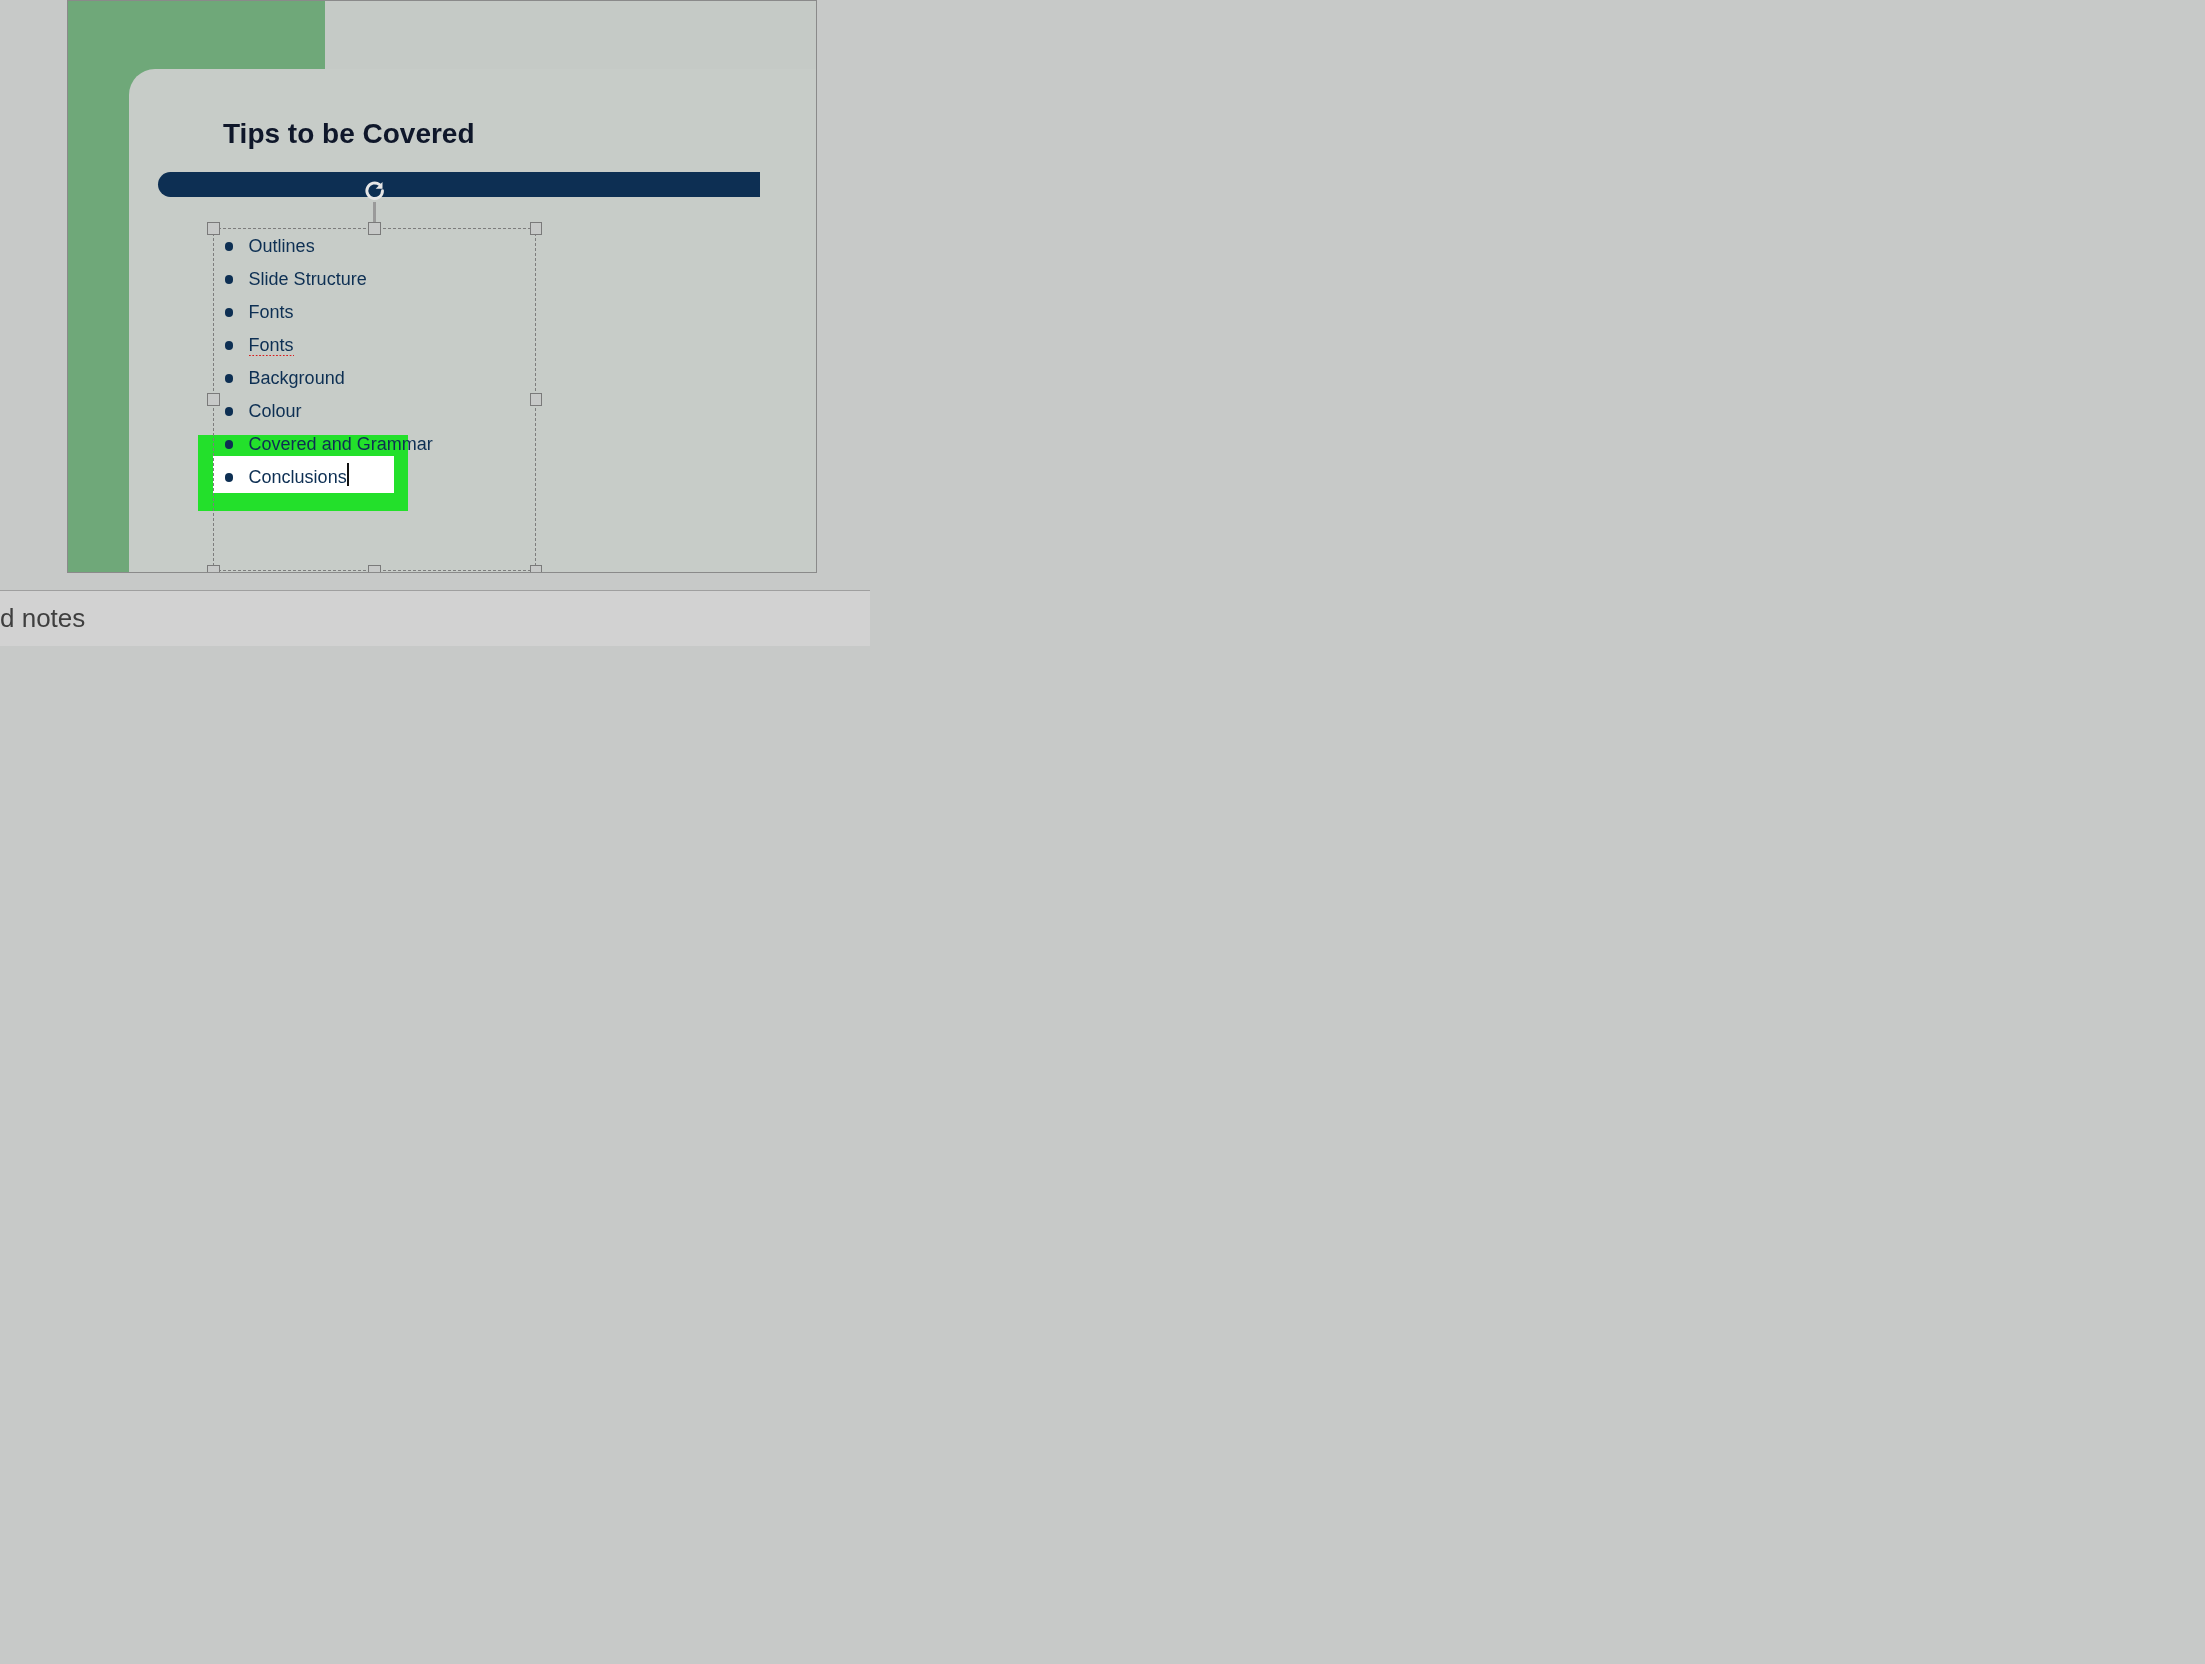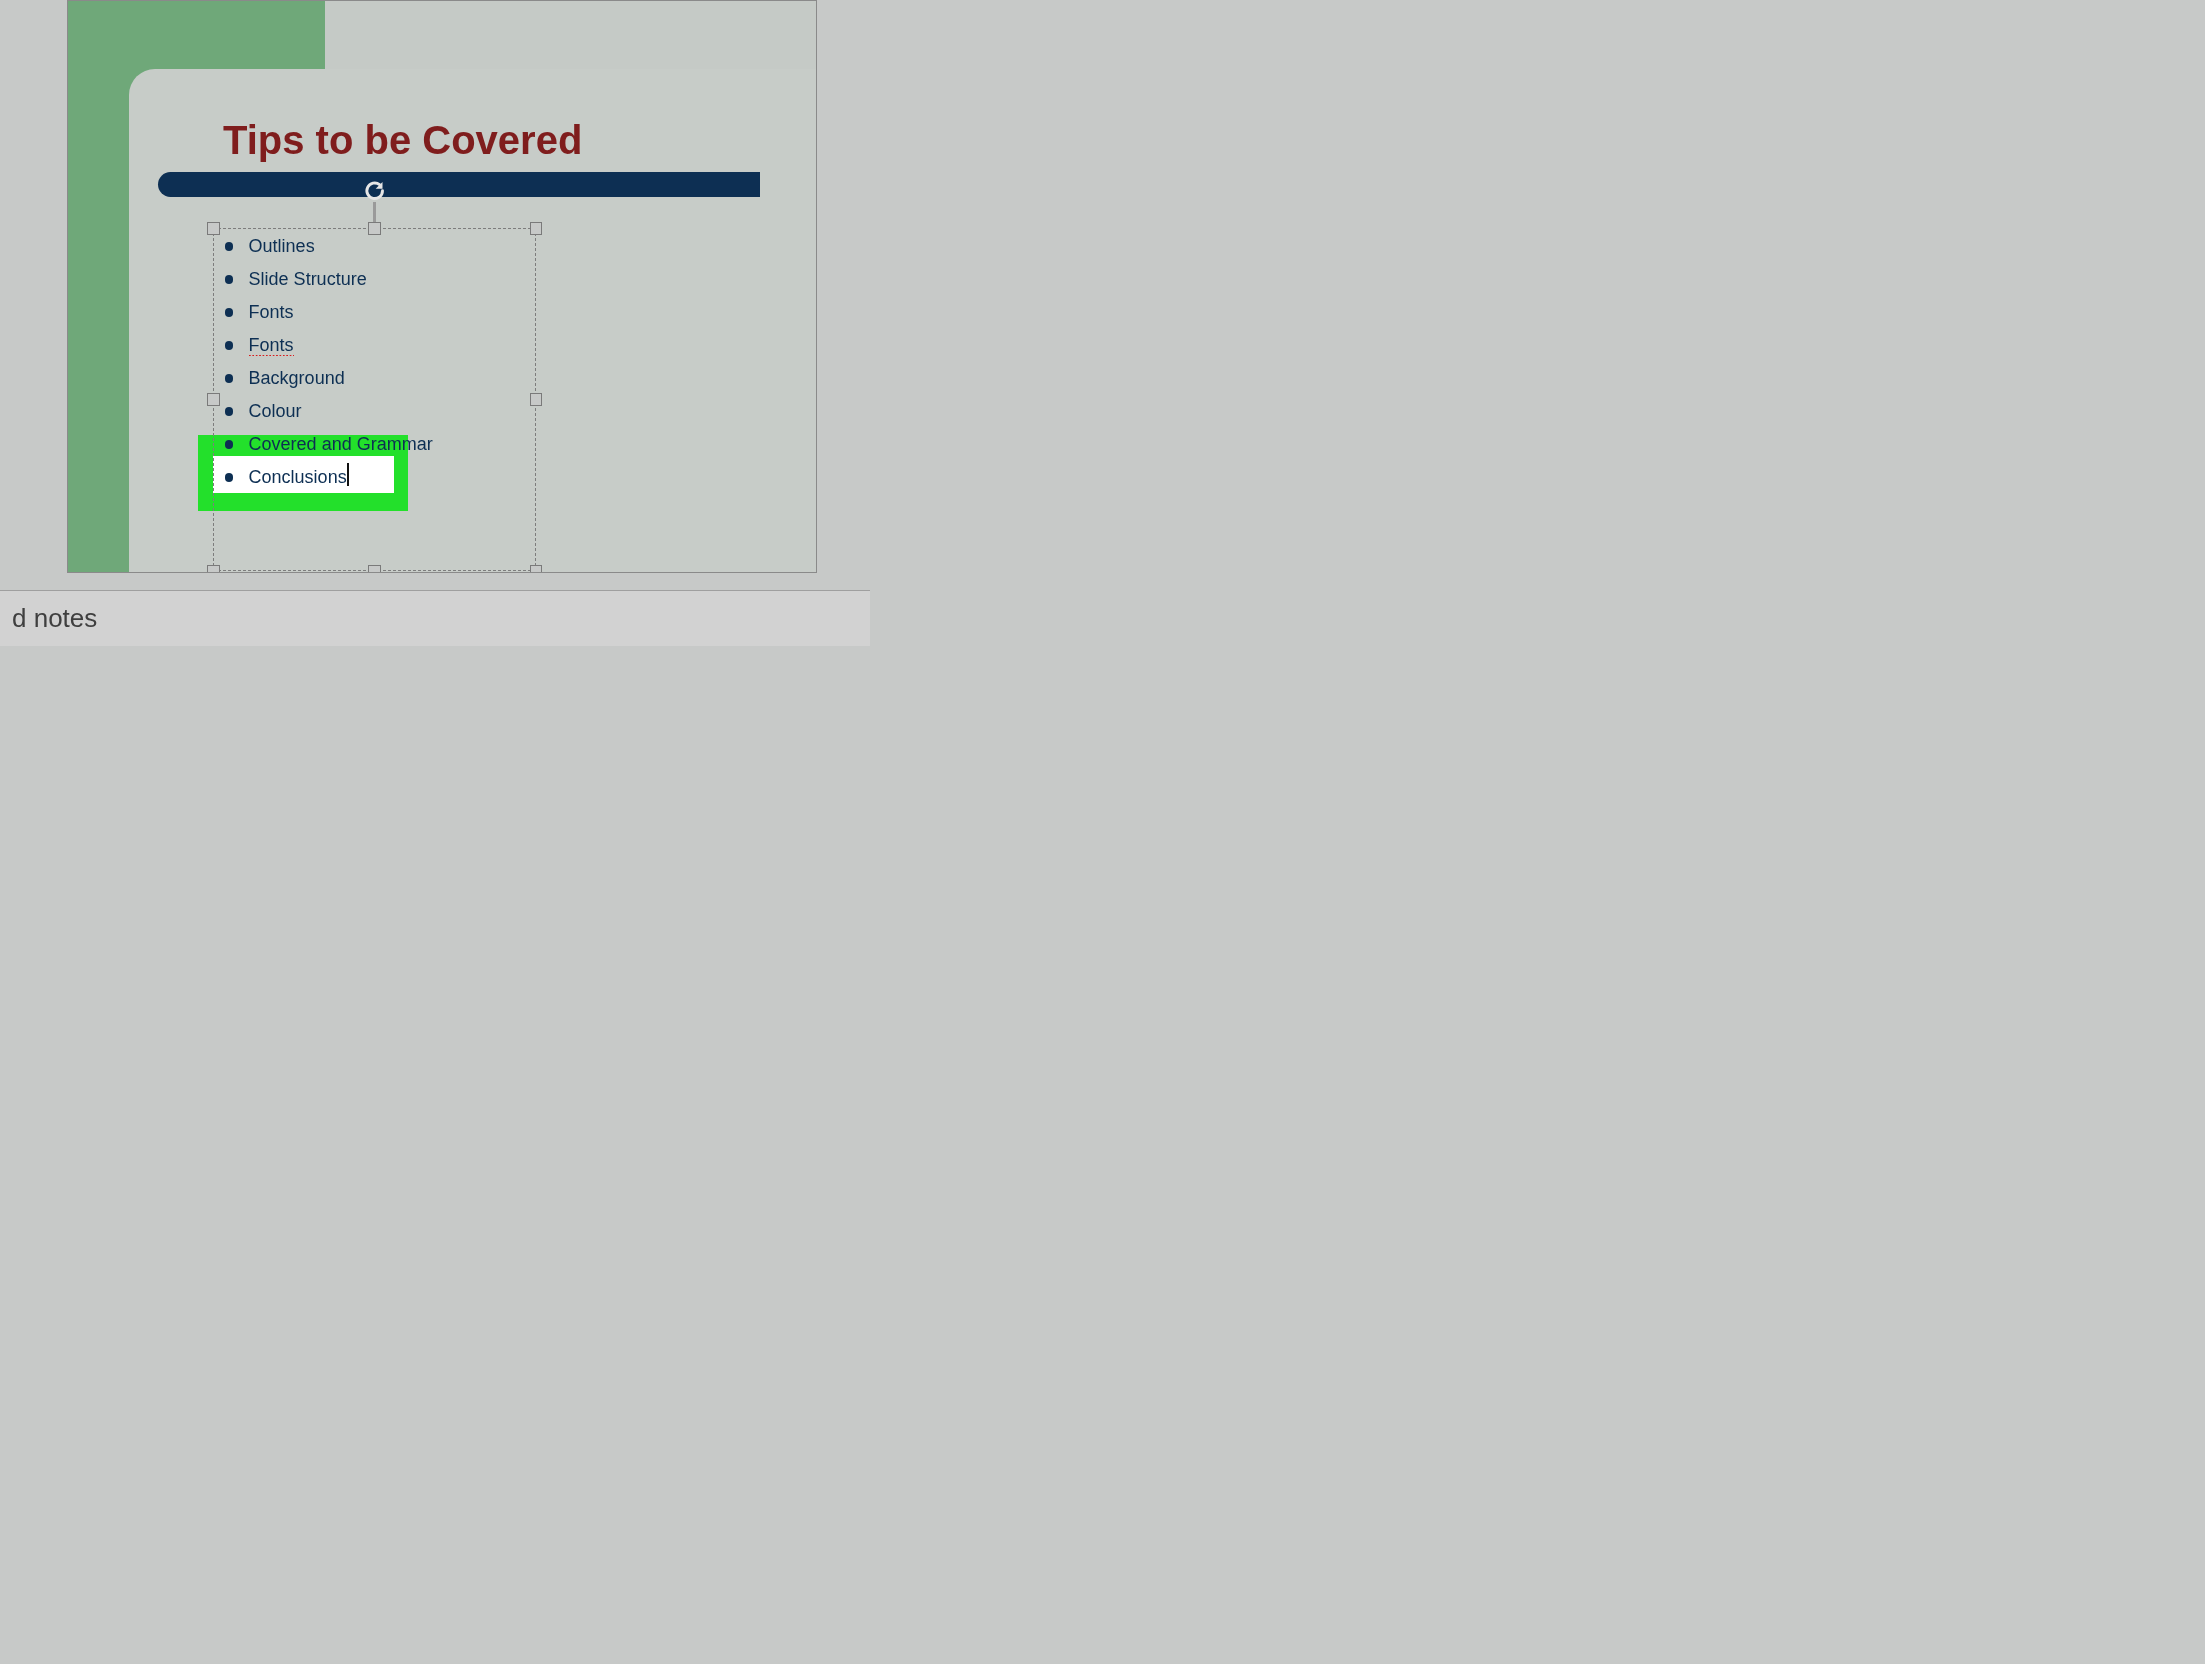--- a/index.html
+++ b/index.html
@@ -32,23 +32,23 @@
   .white-panel{
     position:absolute;
     left:61px;top:68px;
     right:0;bottom:0;
     background:#c7ccc8;
     border-top-left-radius:26px;
   }
   .slide-title{
     position:absolute;
     left:155px;top:117px;
-    font-size:40px;
+    font-size:28px;
     font-weight:bold;
-    color:#7f1d1d;
+    color:#0f172a;
     white-space:nowrap;
   }
   .navy-bar{
     position:absolute;
     left:90px;top:171px;
     width:602px;height:25px;
     background:#0d2f53;
     border-radius:12.4px 0 0 12.4px;
   }
   .rotate-handle{
@@ -139,21 +139,21 @@
   }
   .notes-bar{
     position:absolute;
     left:0;right:0;top:590px;
     height:55px;
     background:#d2d2d2;
     border-top:1.4px solid #9f9f9f;
     color:#3f3f3f;
     font-size:26px;
     line-height:55px;
-    padding-left:12px;
+    padding-left:0;
     font-family:"Segoe UI",Arial,sans-serif;
   }
 </style>
 </head>
 <body>
 
 <div class="stage">
 
   <div class="slide-border">
     <div class="green-band"></div>

